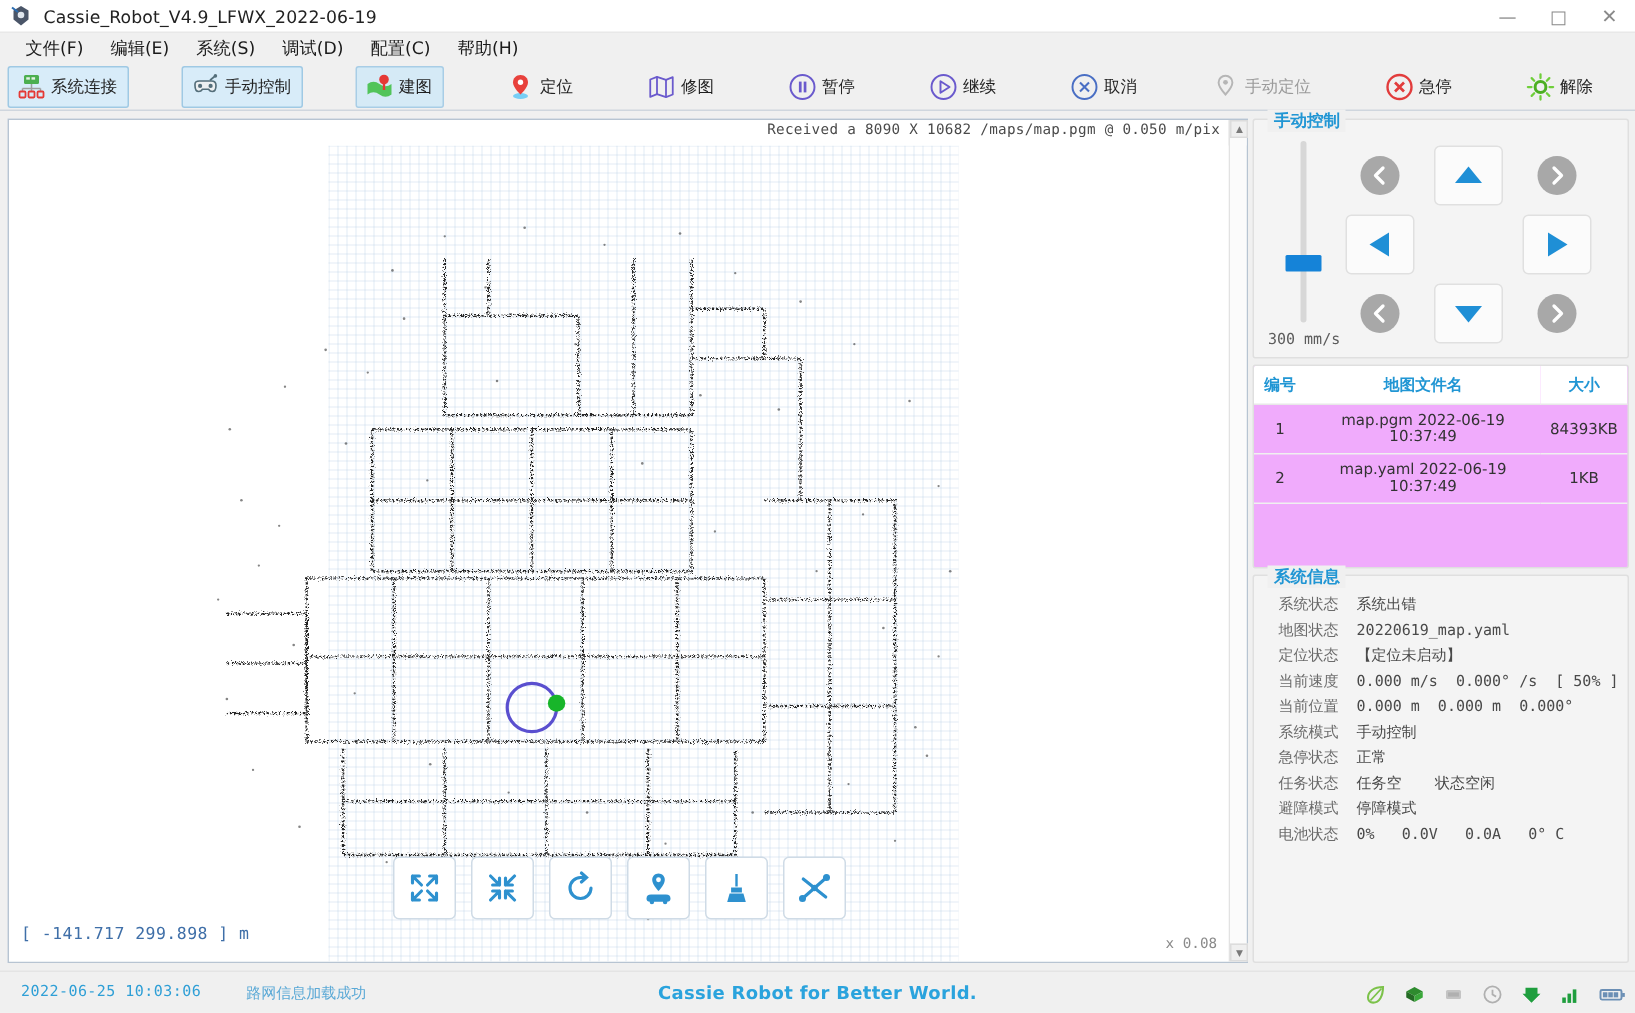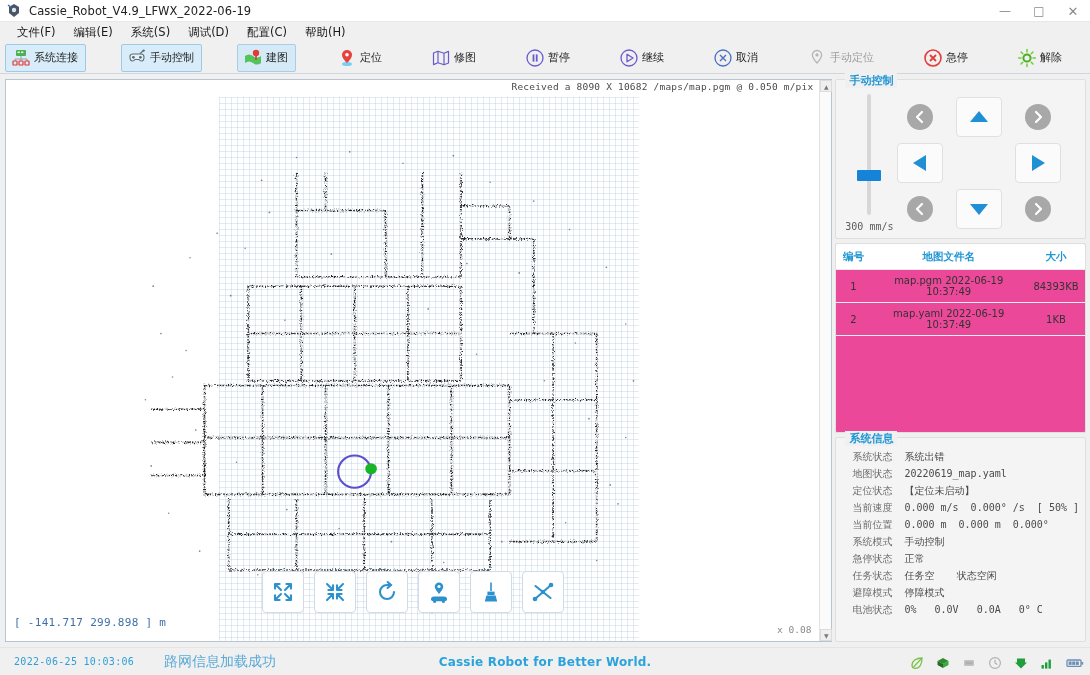--- a/index.html
+++ b/index.html
@@ -159,21 +159,21 @@
     width: 26px; height: 26px; border-radius: 50%; background: #a8a8a8;
     display: flex; align-items: center; justify-content: center;
   }
   .rbtn-card {
     width: 46px; height: 34px; background: #fbfbfb; border: 1px solid #e0e0e0;
     border-radius: 4px; display: flex; align-items: center; justify-content: center;
   }
   .rbtn-card.big { width: 46px; height: 40px; }
 
   
-  .g-table { height: 190px; overflow: hidden; background: #ec4899; }
+  .g-table { height: 136px; overflow: hidden; background: #f0abfc; }
   .maptable { width: 100%; border-collapse: collapse; }
   .maptable th {
     font-size: 10.5px; color: #2196d4; font-weight: bold;
     padding: 6px 4px 5px; border-bottom: 1px solid #e8e8e8; background: #fff;
   }
   .maptable td {
     font-size: 10px; color: #333; padding: 5px 4px;
     border-bottom: 1px solid #f0f0f0; text-align: center;
     font-family: "DejaVu Sans", "Liberation Sans", sans-serif;
   }
@@ -196,21 +196,21 @@
 
   
   .statusbar {
     height: 28px; background: #f0f0f0; display: flex; align-items: center;
     position: relative; border-top: 1px solid #e4e4e4;
   }
   .st-time {
     margin-left: 14px; font-family: "DejaVu Sans Mono", "Liberation Mono", monospace;
     font-size: 10px; color: #2f9fd6; letter-spacing: .3px;
   }
-  .st-msg { margin-left: 30px; font-size: 14px; color: #5ba9d6; }
+  .st-msg { margin-left: 30px; font-size: 10px; color: #5ba9d6; }
   .st-brand {
     position: absolute; left: 50%; transform: translateX(-50%);
     font-size: 12px; color: #2aa3dd; font-weight: bold; letter-spacing: .2px;
   }
   .st-icons {
     position: absolute; right: 10px; display: flex; align-items: center; gap: 12px;
   }
   .sicon { width: 14px; height: 14px; position: relative; }
 </style>
 </head>

